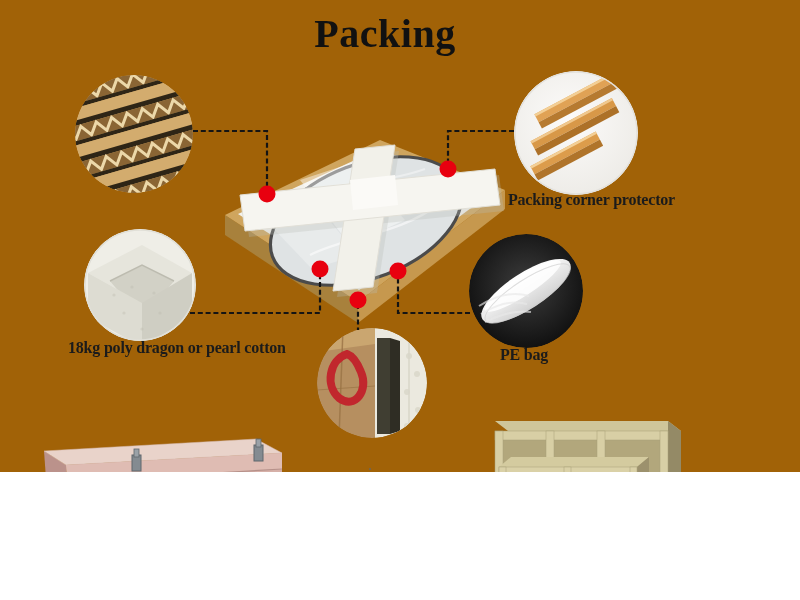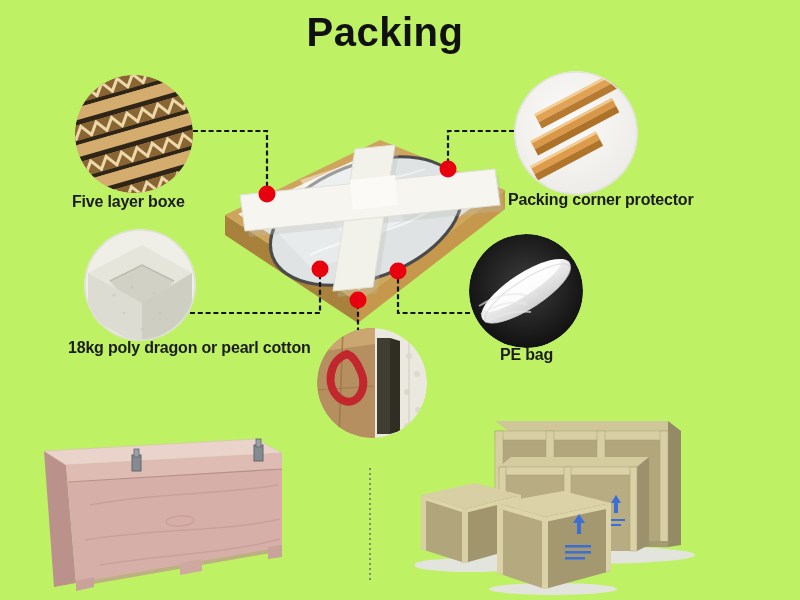--- a/index.html
+++ b/index.html
@@ -1,18 +1,18 @@
 <!DOCTYPE html>
 <html><head>
 <meta charset="utf-8">
 <style>
   html,body{margin:0;padding:0;background:#ffffff;}
   .canvas{
-    position:relative;width:800px;height:600px;overflow:hidden;
-    background:#bef264;font-family:Liberation Sans, sans-serif;
+    position:relative;width:800px;height:472px;overflow:hidden;
+    background:#a16207;font-family:Liberation Serif, serif;
   }
   .title{
     position:absolute;left:0;top:10px;width:770px;margin:0;
     text-align:center;font-size:40px;font-weight:800;color:#111111;
     letter-spacing:.5px;
   }
   .lbl{
     position:absolute;font-size:16px;font-weight:700;color:#1b1b1b;
     white-space:nowrap;letter-spacing:-.2px;
   }
@@ -330,18 +330,17 @@
     <path d="M370,468 V582" fill="none" stroke="#666666" stroke-width="1.4" stroke-dasharray="2 3"></path>
     <g fill="#e8000f">
       <circle cx="267" cy="194" r="8.5"></circle>
       <circle cx="448" cy="169" r="8.5"></circle>
       <circle cx="320" cy="269" r="8.5"></circle>
       <circle cx="398" cy="271" r="8.5"></circle>
       <circle cx="358" cy="300" r="8.5"></circle>
     </g>
   </svg>
 
-  <div class="lbl" style="left:72px;top:193px">Five layer boxe</div>
   <div class="lbl" style="left:508px;top:191px">Packing corner protector</div>
   <div class="lbl" style="left:68px;top:339px">18kg poly dragon or pearl cotton</div>
   <div class="lbl" style="left:500px;top:346px">PE bag</div>
 
 </div>
 
 </body></html>

